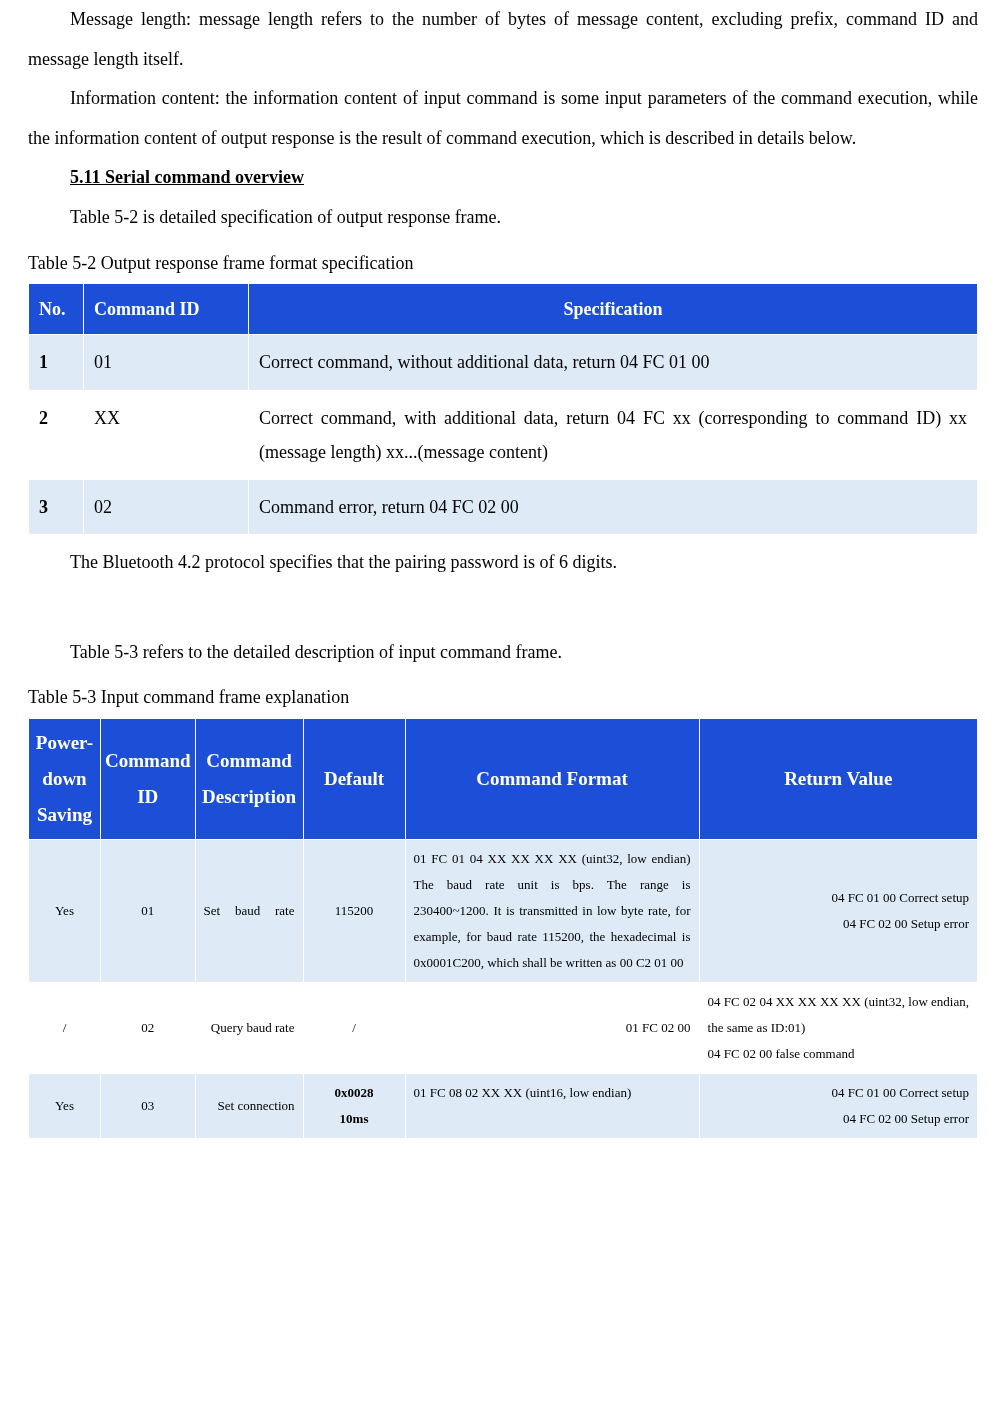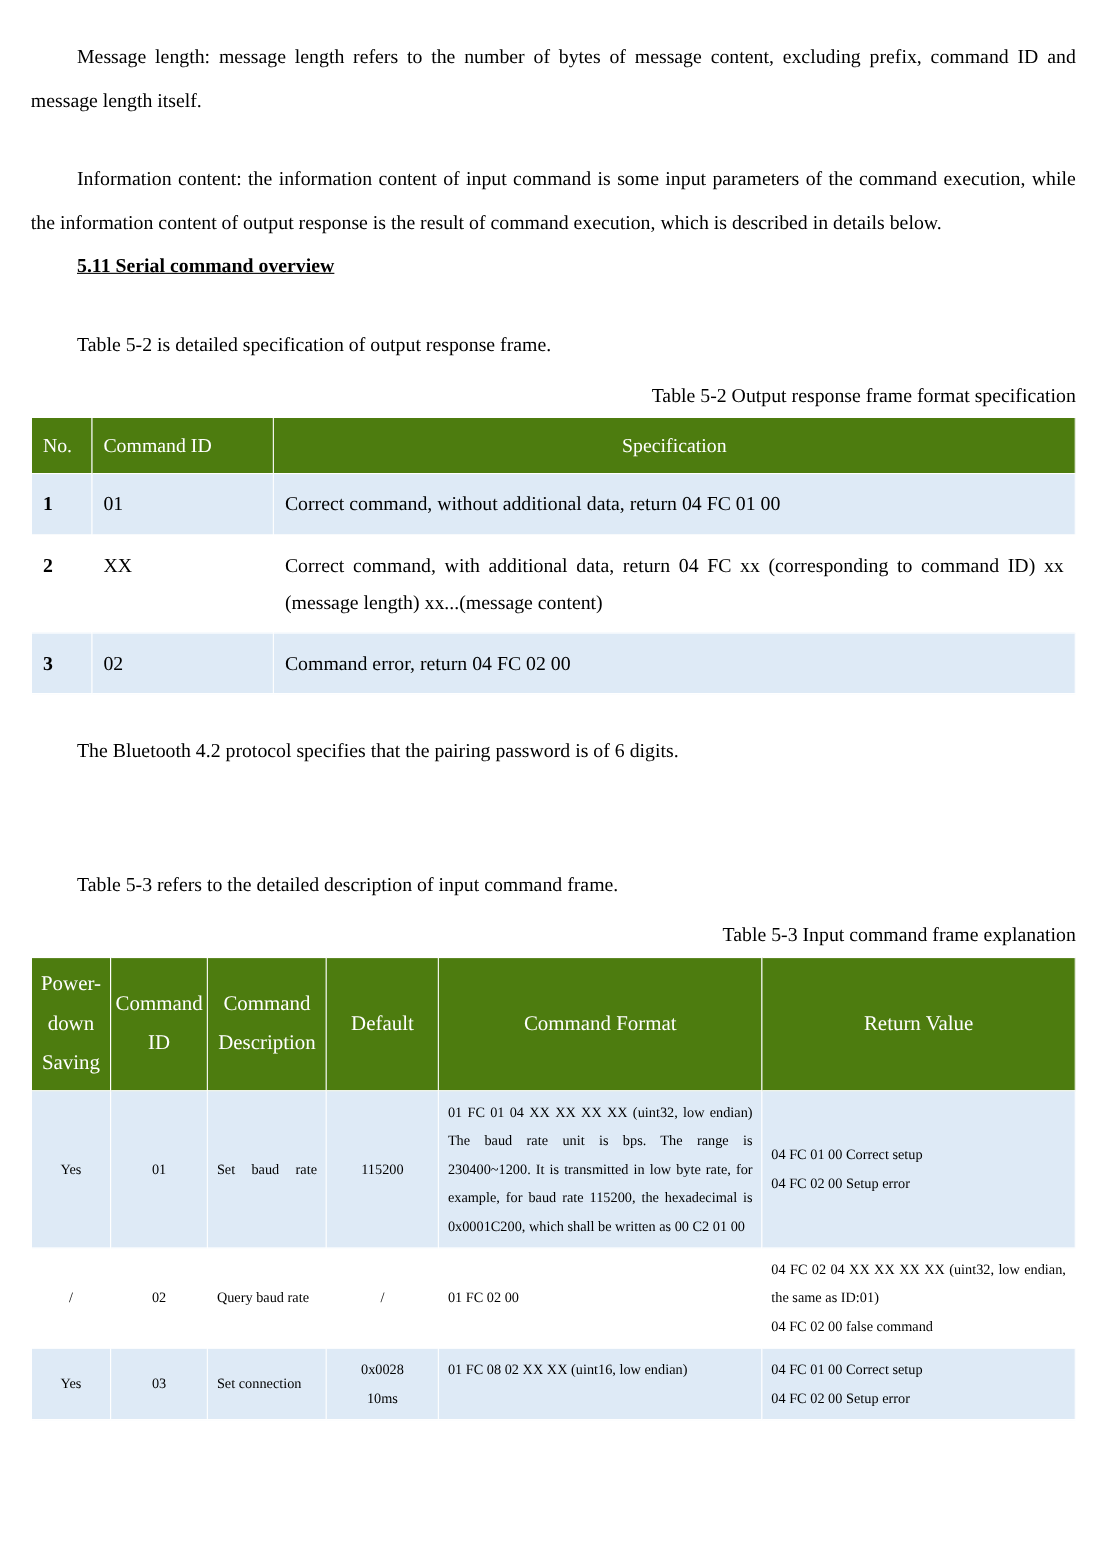--- a/index.html
+++ b/index.html
@@ -12,56 +12,55 @@
       font-size: 18px;
       color: #000;
       background: #fff;
       width: 1006px;
       padding: 0 28px;
     }
     .para {
       line-height: 2.2;
       margin-bottom: 0;
       text-align: justify;
-      margin-top: 32px;
     }
     .para .indent {
       display: inline-block;
       width: 42px;
     }
     .section-heading {
       font-weight: bold;
       line-height: 2.2;
       text-decoration: underline;
     }
     .section-heading .indent {
       display: inline-block;
       width: 42px;
     }
     .table-caption {
-      text-align: right;
+      text-align: left;
       line-height: 2.2;
       margin-top: 6px;
     }
     table {
       width: 100%;
       border-collapse: collapse;
       margin-bottom: 8px;
     }
     th, td {
       border: 1px solid #fff;
       padding: 8px 10px;
       vertical-align: top;
       font-size: 18px;
       line-height: 1.9;
     }
     th {
-      background: #4d7c0f;
+      background: #1d4ed8;
       color: #fff;
-      font-weight: normal;
+      font-weight: bold;
       text-align: center;
     }
     .t1 th:nth-child(1) { width: 55px; text-align:left;}
     .t1 th:nth-child(2) { width: 165px; text-align:left;}
     .t1 th:nth-child(3) { text-align:center;}
     .t1 tbody tr:nth-child(odd) td { background: #deeaf6; }
     .t1 tbody tr:nth-child(even) td { background: #ffffff; }
     .t1 tbody td:nth-child(1) { font-weight: bold; }
     .t1 tbody td { padding: 10px 10px;}
     .t1 tbody td:nth-child(3) { text-align: justify; }
@@ -79,21 +78,21 @@
     }
     .t2 col.c1 { width: 72px; }
     .t2 col.c2 { width: 72px; }
     .t2 col.c3 { width: 108px; }
     .t2 col.c4 { width: 102px; }
     .t2 col.c5 { width: 294px; }
     .t2 col.c6 { }
     .t2 tbody tr:nth-child(odd) td { background: #deeaf6; }
     .t2 tbody tr:nth-child(even) td { background: #ffffff; }
     .t2 td.center { text-align: center; vertical-align: middle; }
-    .t2 td.left { text-align: left; vertical-align: middle; }
+    .t2 td.left { text-align: right; vertical-align: middle; }
     .t2 td.just { text-align: justify; vertical-align: top; }
     .t2 td.justw { text-align: justify; text-align-last: justify; margin-top: 36px; }
     .spacer { height: 50px; }
   </style>
 </head>
 <body>
 
 <p class="para"><span class="indent"></span><span>Message length: message length refers to the number of bytes of message content, excluding prefix, command ID and message length itself.</span></p>
 
 <p class="para"><span class="indent"></span><span>Information content: the information content of input command is some input parameters of the command execution, while the information content of output response is the result of command execution, which is described in details below.</span></p>
@@ -175,20 +174,20 @@
       <td class="left">Query baud rate</td>
       <td class="center">/</td>
       <td class="left">01 FC 02 00</td>
       <td class="just" style="white-space:pre-line;">04 FC 02 04 XX XX XX XX (uint32, low endian, the same as ID:01)
 04 FC 02 00   false command</td>
     </tr>
     <tr>
       <td class="center">Yes</td>
       <td class="center">03</td>
       <td class="left">Set connection</td>
-      <td class="center" style="white-space:pre-line;">0x0028
+      <td class="center" style="white-space:pre-line;font-weight:bold;">0x0028
 10ms</td>
       <td class="just">01 FC 08 02 XX XX (uint16, low endian)</td>
       <td class="left" style="white-space:pre-line;">04 FC 01 00   Correct setup
 04 FC 02 00   Setup error</td>
     </tr>
   </tbody>
 </table>
 
 </body></html>

